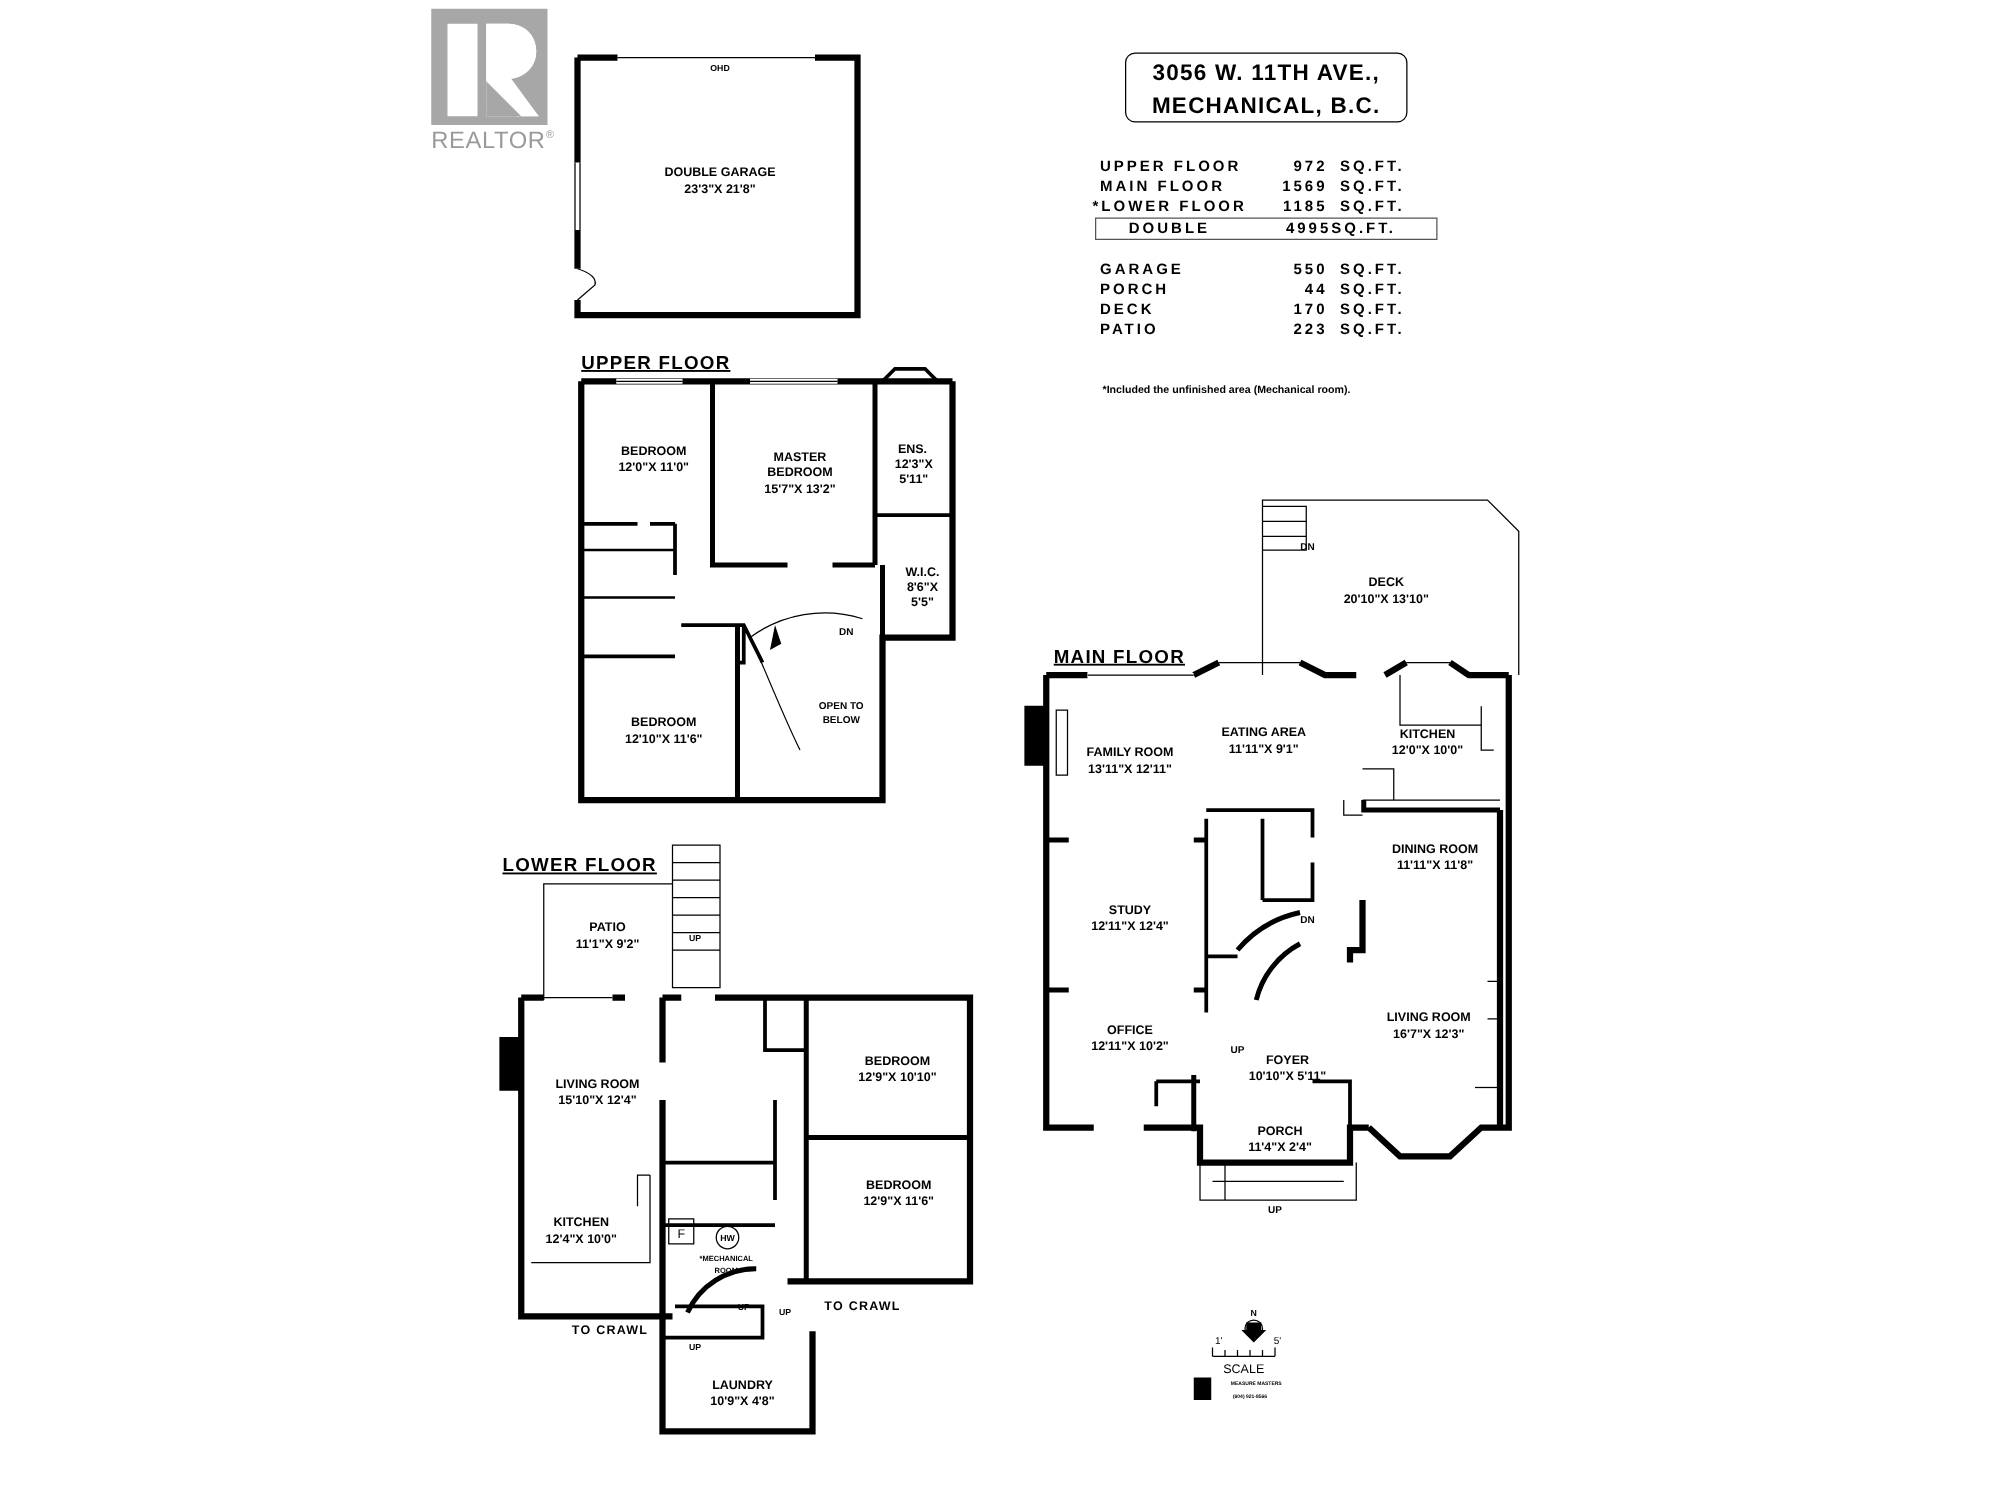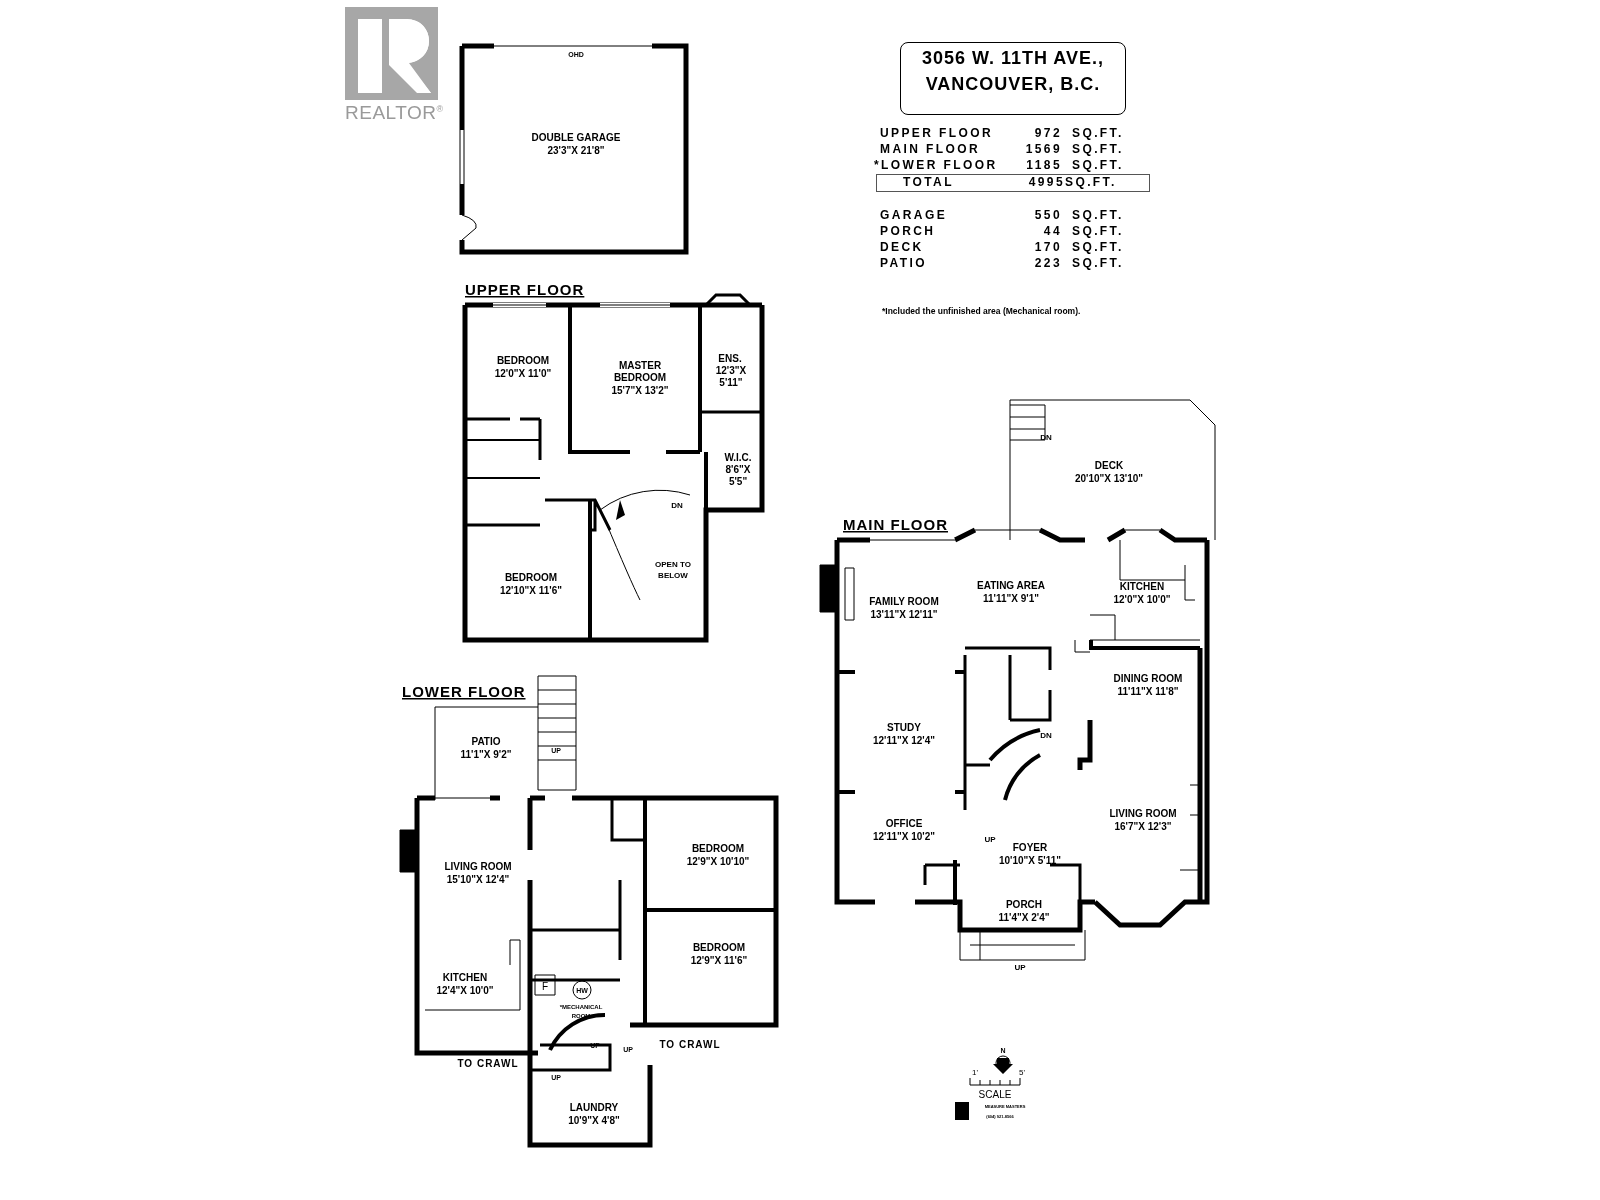--- a/index.html
+++ b/index.html
@@ -1,21 +1,21 @@
 <!DOCTYPE html>
 <html><head>
 <meta charset="utf-8">
 <style>
   html,body{margin:0;padding:0;background:#fff;}
   body{width:1600px;height:1200px;position:relative;overflow:hidden;font-family:"Liberation Sans",sans-serif;color:#000;}
   .abs{position:absolute;}
   svg{position:absolute;left:0;top:0;}
   .lbl{font-family:"Liberation Sans",sans-serif;font-weight:bold;font-size:10px;text-anchor:middle;fill:#000;}
   .ttl{font-family:"Liberation Sans",sans-serif;font-weight:bold;font-size:15px;fill:#000;letter-spacing:1px;}
-  .addr-box{left:900px;top:42px;width:226px;height:73px;border:1.2px solid #000;border-radius:8px;text-align:center;font-weight:bold;font-size:18px;line-height:26px;letter-spacing:1px;padding-top:2px;box-sizing:border-box;}
+  .addr-box{left:900px;top:42px;width:226px;height:56px;border:1.2px solid #000;border-radius:8px;text-align:center;font-weight:bold;font-size:18px;line-height:26px;letter-spacing:1px;padding-top:2px;box-sizing:border-box;}
   .areas{left:880px;top:126px;width:270px;font-weight:bold;font-size:12px;letter-spacing:2.4px;}
   .arow{position:relative;height:16px;}
   .arow .n{position:absolute;left:0;}
   .arow .v{position:absolute;right:88px;text-align:center;}
   .arow .u{position:absolute;left:192px;}
   .total{border:1px solid #555;margin-left:-4px;padding-left:4px;}
   .note{left:882px;top:306px;font-size:8.5px;font-weight:bold;}
   .realtor{left:345px;top:7px;}
   .realtor .box{width:93px;height:93px;background:#a7a7a7;position:relative;}
   .realtor .word{font-size:19px;color:#9a9a9a;letter-spacing:0.5px;margin-top:2px;}
@@ -30,41 +30,41 @@
       <path d="M44 12 H62 A22 22 0 0 1 62 56 L86 86 H68 L44 56 Z M52 20 V48 H60 A14 14 0 0 0 60 20 Z" fill="#fff"></path>
       <path d="M44 12 H60 C78 12 84 24 84 34 C84 46 76 54 64 56 L86 86 H44 Z" fill="#fff"></path>
       <path d="M44 58 L44 86 L72 86 Z" fill="#a7a7a7"></path>
     </svg>
   </div>
   <div class="word"><span>REALTOR</span><sup style="font-size:9px">®</sup></div>
 </div>
 
 <div class="abs addr-box">
   <div>3056 W. 11TH AVE.,</div>
-  <div>VANCOUVER, B.C.</div>
+  <div>MECHANICAL, B.C.</div>
 </div>
 
 <div class="abs areas">
   <div class="arow">
       <span class="n">UPPER FLOOR</span>
       <span class="v">972</span>
       <span class="u">SQ.FT.</span>
     </div>
   <div class="arow">
       <span class="n">MAIN FLOOR</span>
       <span class="v">1569</span>
       <span class="u">SQ.FT.</span>
     </div>
   <div class="arow">
       <span class="n" style="left:-6px">*LOWER FLOOR</span>
       <span class="v">1185</span>
       <span class="u">SQ.FT.</span>
     </div>
   <div class="arow total">
-      <span class="n" style="left:26px">TOTAL</span>
+      <span class="n" style="left:26px">DOUBLE</span>
       <span class="v" style="right:84px">4995</span>
       <span class="u" style="left:188px">SQ.FT.</span>
     </div>
   <div style="height:16px"></div>
   <div class="arow">
       <span class="n">GARAGE</span>
       <span class="v">550</span>
       <span class="u">SQ.FT.</span>
     </div>
   <div class="arow">

